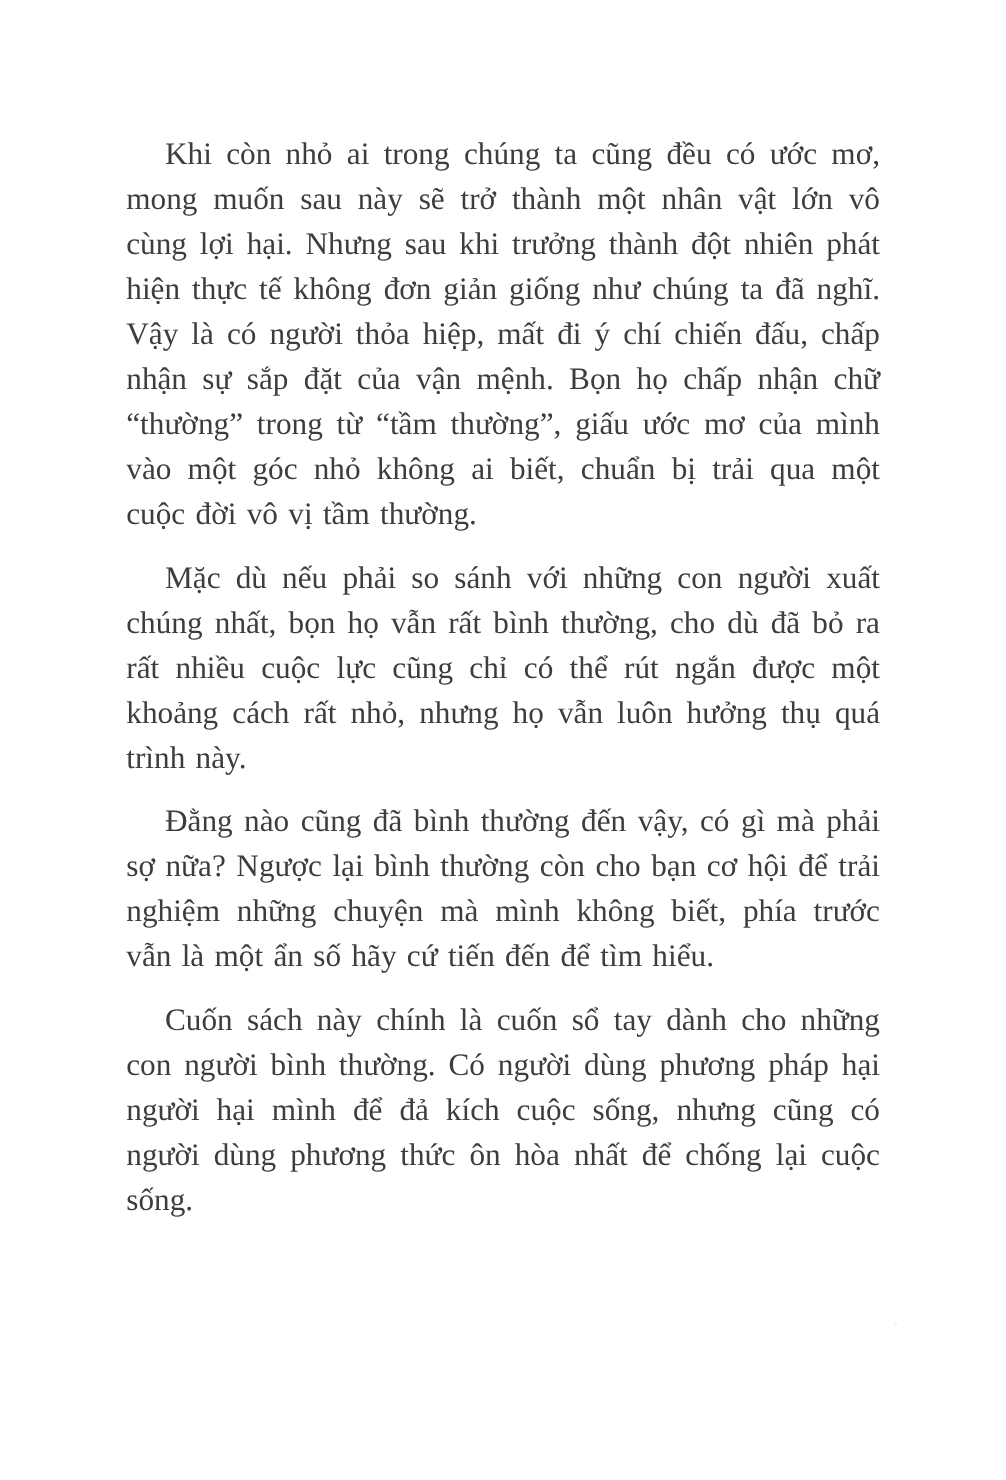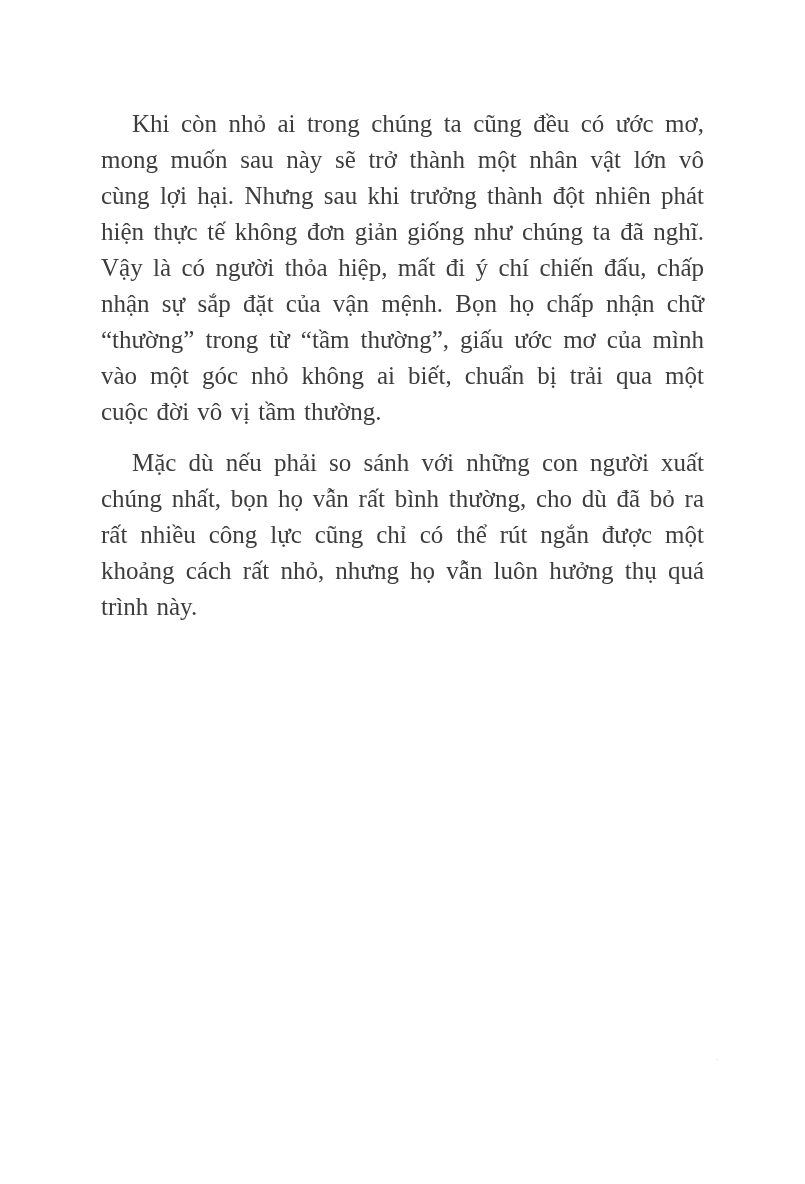--- a/index.html
+++ b/index.html
@@ -63,21 +63,23 @@
     stroke-width: 1.1;
   }
 </style>
 </head>
 <body>
 
 <div class="page">
 
   <div class="content">
     <p>Khi còn nhỏ ai trong chúng ta cũng đều có ước mơ, mong muốn sau này sẽ trở thành một nhân vật lớn vô cùng lợi hại. Nhưng sau khi trưởng thành đột nhiên phát hiện thực tế không đơn giản giống như chúng ta đã nghĩ. Vậy là có người thỏa hiệp, mất đi ý chí chiến đấu, chấp nhận sự sắp đặt của vận mệnh. Bọn họ chấp nhận chữ “thường” trong từ “tầm thường”, giấu ước mơ của mình vào một góc nhỏ không ai biết, chuẩn bị trải qua một cuộc đời vô vị tầm thường.</p>
-    <p>Mặc dù nếu phải so sánh với những con người xuất chúng nhất, bọn họ vẫn rất bình thường, cho dù đã bỏ ra rất nhiều công lực cũng chỉ có thể rút ngắn được một khoảng cách rất nhỏ, nhưng họ vẫn luôn hưởng thụ quá trình này.</p>
+    <p>Mặc dù nếu phải so sánh với những con người xuất chúng nhất, bọn họ vẫn rất bình thường, cho dù đã bỏ ra rất nhiều cuộc lực cũng chỉ có thể rút ngắn được một khoảng cách rất nhỏ, nhưng họ vẫn luôn hưởng thụ quá trình này.</p>
+    <p>Đằng nào cũng đã bình thường đến vậy, có gì mà phải sợ nữa? Ngược lại bình thường còn cho bạn cơ hội để trải nghiệm những chuyện mà mình không biết, phía trước vẫn là một ẩn số hãy cứ tiến đến để tìm hiểu.</p>
+    <p>Cuốn sách này chính là cuốn sổ tay dành cho những con người bình thường. Có người dùng phương pháp hại người hại mình để đả kích cuộc sống, nhưng cũng có người dùng phương thức ôn hòa nhất để chống lại cuộc sống.</p>
   </div>
 
   <div class="footer">
     <span class="footer-caption">mọi con đường đều là xuống dốc / 7</span>
     <span class="flower-icon">
       <svg viewBox="0 0 66 70" xmlns="http://www.w3.org/2000/svg">
 
         <path d="M4,66 C12,56 19,44 27,24"></path>
 
         <path d="M17,48 C8,42 5,33 9,26 C17,31 19,40 17,48 Z"></path>

